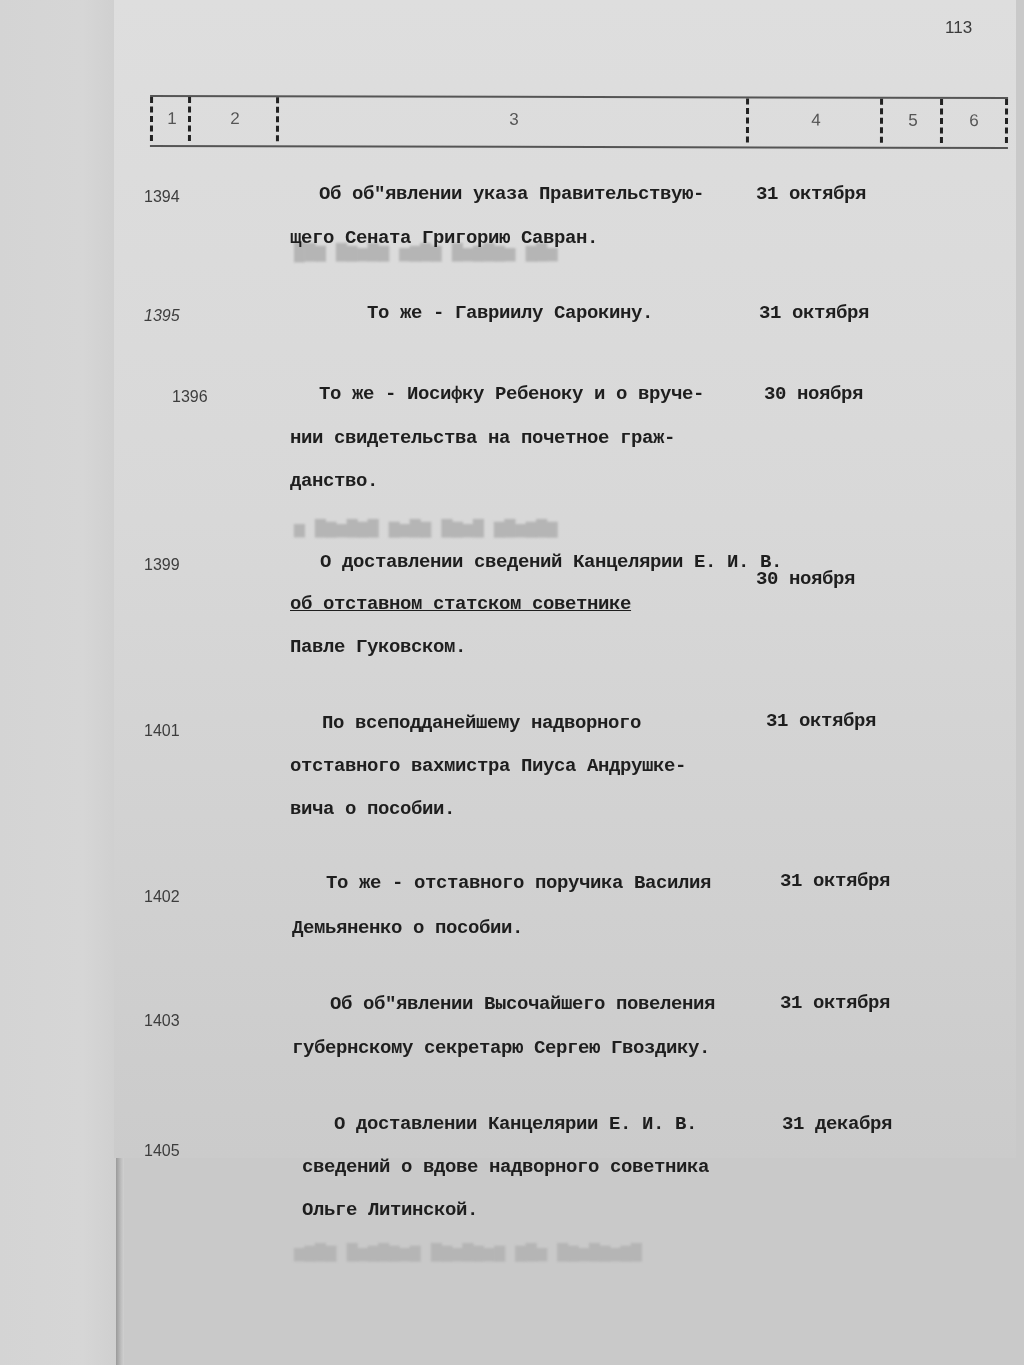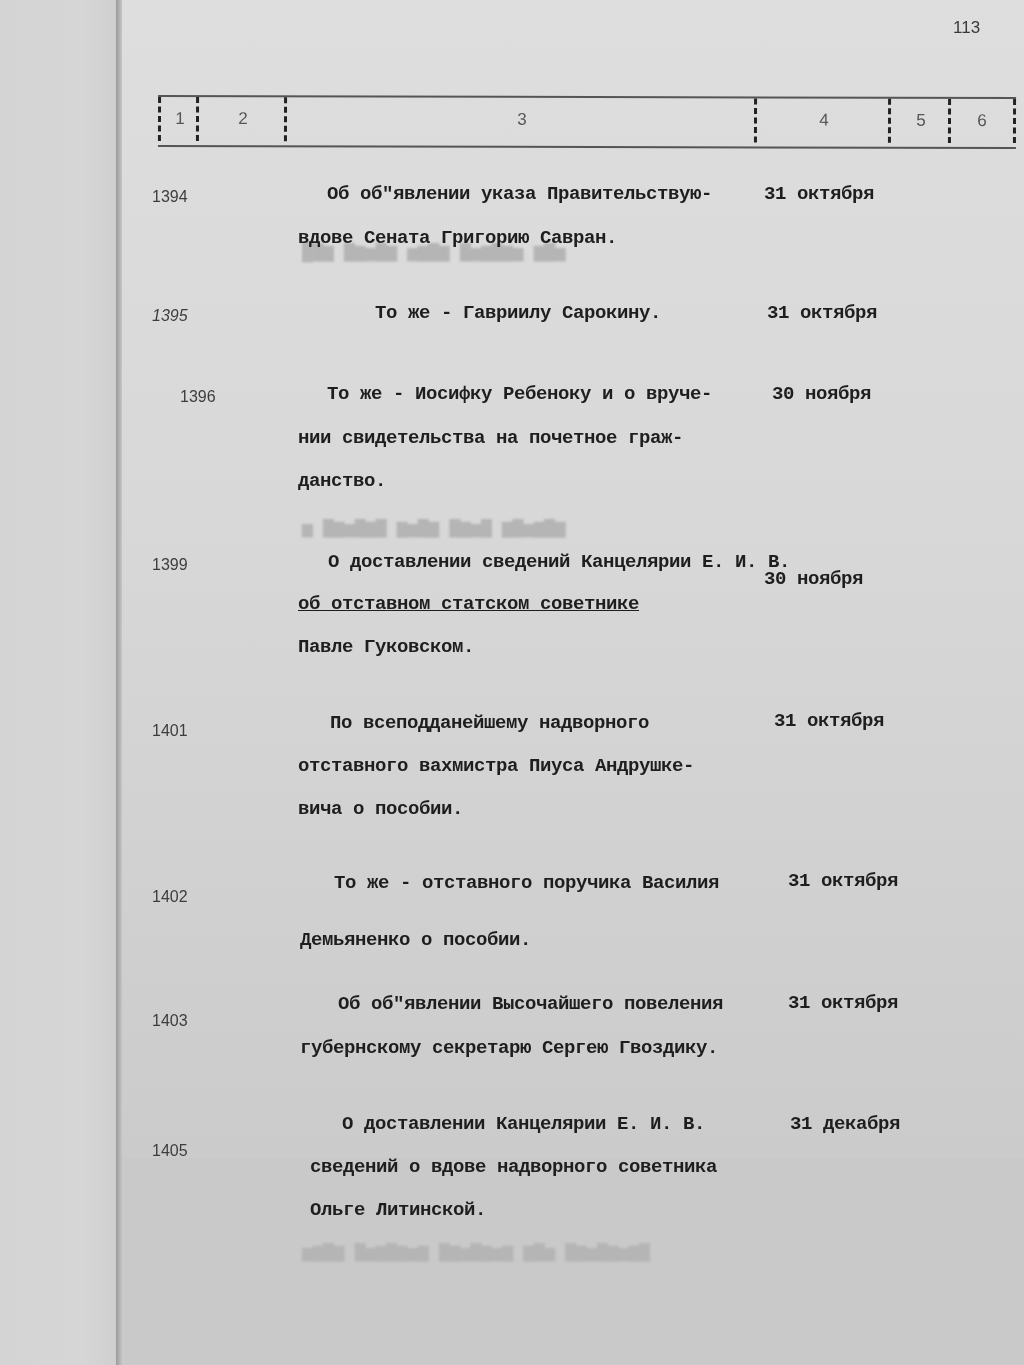--- a/index.html
+++ b/index.html
@@ -10,21 +10,21 @@
     }
     .left-page {
       position: absolute; left: 0; top: 0; width: 118px; height: 1365px;
       background: linear-gradient(90deg, #d4d4d4 0%, #d6d6d6 70%, #cfcfcf 100%);
     }
     .gutter {
       position: absolute; left: 116px; top: 0; width: 8px; height: 1365px;
       background: linear-gradient(90deg, #9a9a9a 0%, #bdbdbd 60%, #d0d0d0 100%);
     }
     .page {
-      position: absolute; left: 122px; top: 0; width: 902px; height: 1158px;
+      position: absolute; left: 114px; top: 0; width: 902px; height: 1158px;
       background: linear-gradient(180deg, #dedede 0%, #d8d8d8 45%, #cbcbcb 100%);
     }
     .page-number {
       position: absolute; left: 831px; top: 18px;
       font-family: "Liberation Sans", sans-serif; font-size: 17px; color: #3a3a3a;
     }
     .header-row {
       position: absolute; left: 36px; top: 96px; width: 858px; height: 48px;
       border-top: 2px solid #555; border-bottom: 2px solid #555;
       transform: rotate(0.15deg);
@@ -72,21 +72,21 @@
     <div class="hcell" style="left:38px;width:88px;">2</div>
     <div class="hcell" style="left:126px;width:470px;">3</div>
     <div class="hcell" style="left:596px;width:134px;">4</div>
     <div class="hcell" style="left:730px;width:60px;">5</div>
     <div class="hcell last" style="left:790px;width:62px;">6</div>
   </div>
 
   <div class="entry">
     <div class="num" style="top:188px;">1394</div>
     <div class="line" style="left:205px;top:183px;">Об об"явлении указа Правительствую-</div>
-    <div class="line" style="left:176px;top:227px;">вдове Сената Григорию Савран.</div>
+    <div class="line" style="left:176px;top:227px;">щего Сената Григорию Савран.</div>
     <div class="date" style="left:642px;top:183px;">31 октября</div>
   </div>
 
   <div class="entry">
     <div class="num" style="top:307px;font-style:italic;">1395</div>
     <div class="line" style="left:205px;top:302px;margin-left:48px;">То же - Гавриилу Сарокину.</div>
     <div class="date" style="left:645px;top:302px;">31 октября</div>
   </div>
 
   <div class="entry">
@@ -109,21 +109,21 @@
     <div class="num" style="top:722px;">1401</div>
     <div class="line" style="left:208px;top:712px;">По всеподданейшему надворного</div>
     <div class="line" style="left:176px;top:755px;">отставного вахмистра Пиуса Андрушке-</div>
     <div class="line" style="left:176px;top:798px;">вича о пособии.</div>
     <div class="date" style="left:652px;top:710px;">31 октября</div>
   </div>
 
   <div class="entry">
     <div class="num" style="top:888px;">1402</div>
     <div class="line" style="left:212px;top:872px;">То же - отставного поручика Василия</div>
-    <div class="line" style="left:178px;top:917px;margin-top:12px;">Демьяненко о пособии.</div>
+    <div class="line" style="left:178px;top:917px;">Демьяненко о пособии.</div>
     <div class="date" style="left:666px;top:870px;">31 октября</div>
   </div>
 
   <div class="entry">
     <div class="num" style="top:1012px;">1403</div>
     <div class="line" style="left:216px;top:993px;">Об об"явлении Высочайшего повеления</div>
     <div class="line" style="left:178px;top:1037px;">губернскому секретарю Сергею Гвоздику.</div>
     <div class="date" style="left:666px;top:992px;">31 октября</div>
   </div>
 

